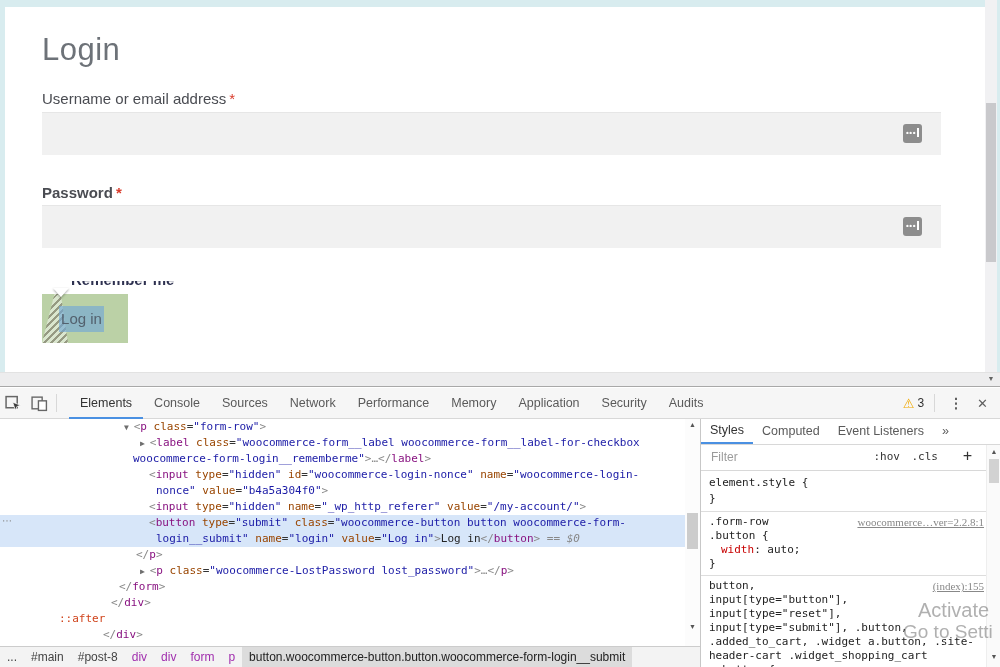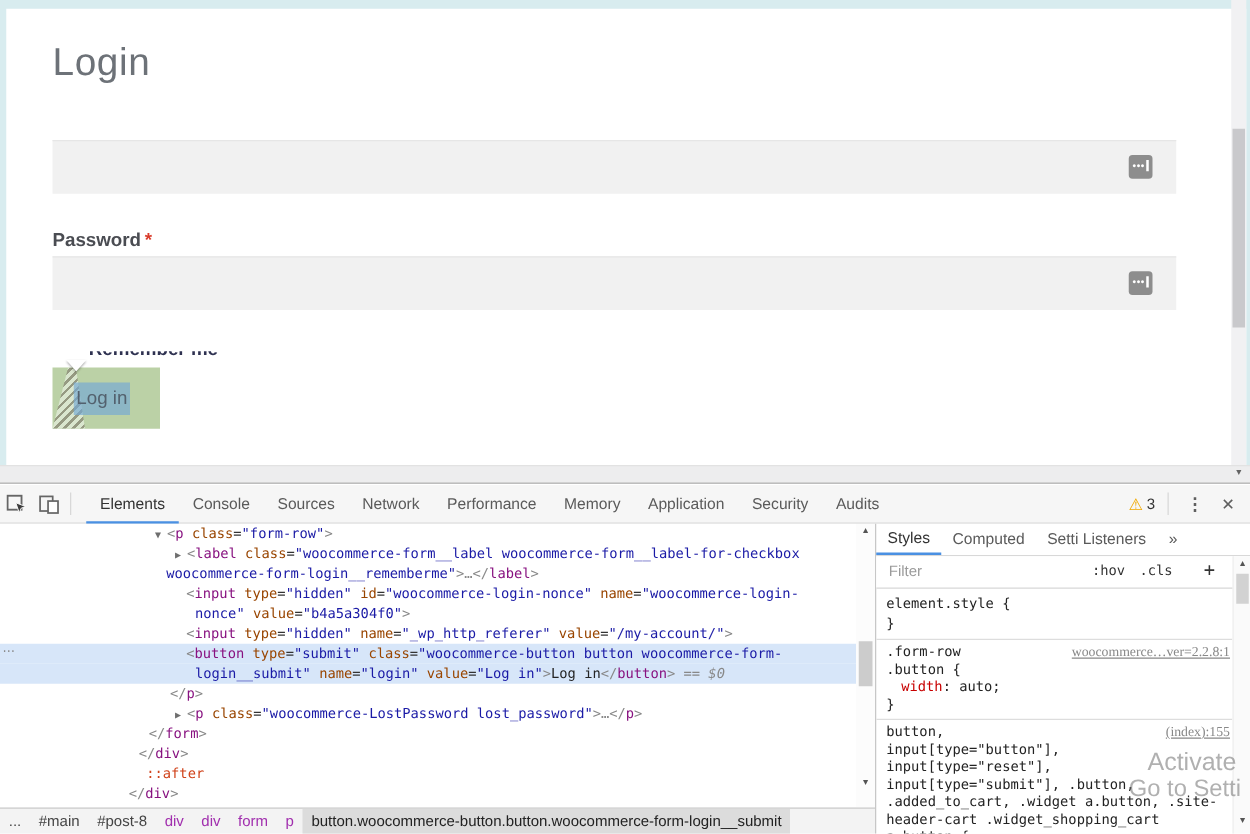--- a/index.html
+++ b/index.html
@@ -131,20 +131,23 @@
 
 <div id="stage">
 
   <div class="page">
     <div class="teal-top"></div>
     <div class="teal-left"></div>
     <div class="teal-right"></div>
 
     <div class="page-title">Login</div>
 
+    <div class="field-label" style="top:90px;">
+      <span>Username or email address</span><span class="req">*</span>
+    </div>
     <div class="text-input" style="top:112px;"></div>
     <div class="pm-icon" style="top:124px;"><span>•••</span><i></i></div>
 
     <div class="field-label" style="top:184px;font-weight:bold;">
       <span>Password</span><span class="req">*</span>
     </div>
     <div class="text-input" style="top:205px;"></div>
     <div class="pm-icon" style="top:217px;"><span>•••</span><i></i></div>
 
     <div class="remember-frag">
@@ -207,36 +210,36 @@
         <div class="tree-row" style="padding-left: 133px;"><span class="s-val">woocommerce-form-login__rememberme"</span><span class="s-brk">&gt;</span><span class="s-gry">…</span><span class="s-brk">&lt;/</span><span class="s-tag">label</span><span class="s-brk">&gt;</span></div>
         <div class="tree-row" style="padding-left: 149px;"><span class="s-brk">&lt;</span><span class="s-tag">input</span><span class="s-attr"> type</span><span class="s-eq">=</span><span class="s-val">"hidden"</span><span class="s-attr"> id</span><span class="s-eq">=</span><span class="s-val">"woocommerce-login-nonce"</span><span class="s-attr"> name</span><span class="s-eq">=</span><span class="s-val">"woocommerce-login-</span></div>
         <div class="tree-row" style="padding-left: 156px;"><span class="s-val">nonce"</span><span class="s-attr"> value</span><span class="s-eq">=</span><span class="s-val">"b4a5a304f0"</span><span class="s-brk">&gt;</span></div>
         <div class="tree-row" style="padding-left: 149px;"><span class="s-brk">&lt;</span><span class="s-tag">input</span><span class="s-attr"> type</span><span class="s-eq">=</span><span class="s-val">"hidden"</span><span class="s-attr"> name</span><span class="s-eq">=</span><span class="s-val">"_wp_http_referer"</span><span class="s-attr"> value</span><span class="s-eq">=</span><span class="s-val">"/my-account/"</span><span class="s-brk">&gt;</span></div>
         <div class="tree-row hl" style="padding-left: 149px;"><span class="s-brk">&lt;</span><span class="s-tag">button</span><span class="s-attr"> type</span><span class="s-eq">=</span><span class="s-val">"submit"</span><span class="s-attr"> class</span><span class="s-eq">=</span><span class="s-val">"woocommerce-button button woocommerce-form-</span></div>
         <div class="tree-row hl" style="padding-left: 156px;"><span class="s-val">login__submit"</span><span class="s-attr"> name</span><span class="s-eq">=</span><span class="s-val">"login"</span><span class="s-attr"> value</span><span class="s-eq">=</span><span class="s-val">"Log in"</span><span class="s-brk">&gt;</span><span class="s-txt">Log in</span><span class="s-brk">&lt;/</span><span class="s-tag">button</span><span class="s-brk">&gt;</span><span class="s-dol"> == $0</span></div>
         <div class="tree-row" style="padding-left: 136px;"><span class="s-brk">&lt;/</span><span class="s-tag">p</span><span class="s-brk">&gt;</span></div>
         <div class="tree-row" style="padding-left: 140px;"><span class="s-arr">▶ </span><span class="s-brk">&lt;</span><span class="s-tag">p</span><span class="s-attr"> class</span><span class="s-eq">=</span><span class="s-val">"woocommerce-LostPassword lost_password"</span><span class="s-brk">&gt;</span><span class="s-gry">…</span><span class="s-brk">&lt;/</span><span class="s-tag">p</span><span class="s-brk">&gt;</span></div>
         <div class="tree-row" style="padding-left: 119px;"><span class="s-brk">&lt;/</span><span class="s-tag">form</span><span class="s-brk">&gt;</span></div>
         <div class="tree-row" style="padding-left: 111px;"><span class="s-brk">&lt;/</span><span class="s-tag">div</span><span class="s-brk">&gt;</span></div>
-        <div class="tree-row" style="padding-left: 117px;"><span class="s-pse">::after</span></div>
+        <div class="tree-row" style="padding-left: 59px;"><span class="s-pse">::after</span></div>
         <div class="tree-row" style="padding-left: 103px;"><span class="s-brk">&lt;/</span><span class="s-tag">div</span><span class="s-brk">&gt;</span></div>
       </div>
     <div class="row-marker">⋯</div>
 
     <div class="mid-scroll">
       <div class="sb-up">▲</div>
       <div class="sb-thumb"></div>
       <div class="sb-down sb-down2">▼</div>
     </div>
 
     <div class="styles-pane">
       <div class="sp-tabs">
           <div class="sp-tab active">Styles</div>
           <div class="sp-tab">Computed</div>
-          <div class="sp-tab">Setti Listeners</div>
+          <div class="sp-tab">Event Listeners</div>
           <div class="sp-tab">»</div>
         </div>
       <div class="sp-filter">
         <span class="ph">Filter</span>
         <span class="mini hov">:hov</span>
         <span class="mini cls">.cls</span>
         <span class="mini add">+</span>
       </div>
       <div class="css-rules">
           <div class="css-section big">

